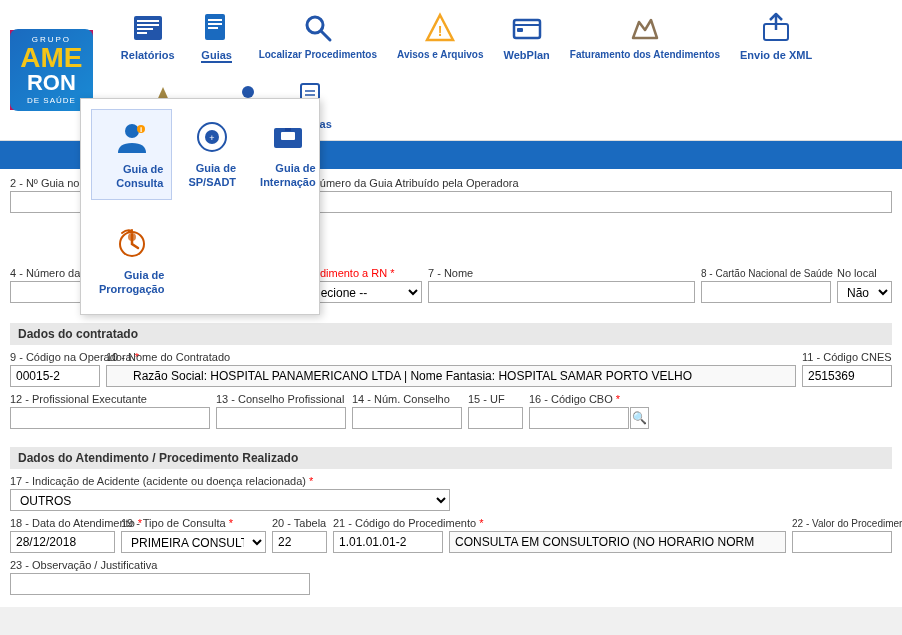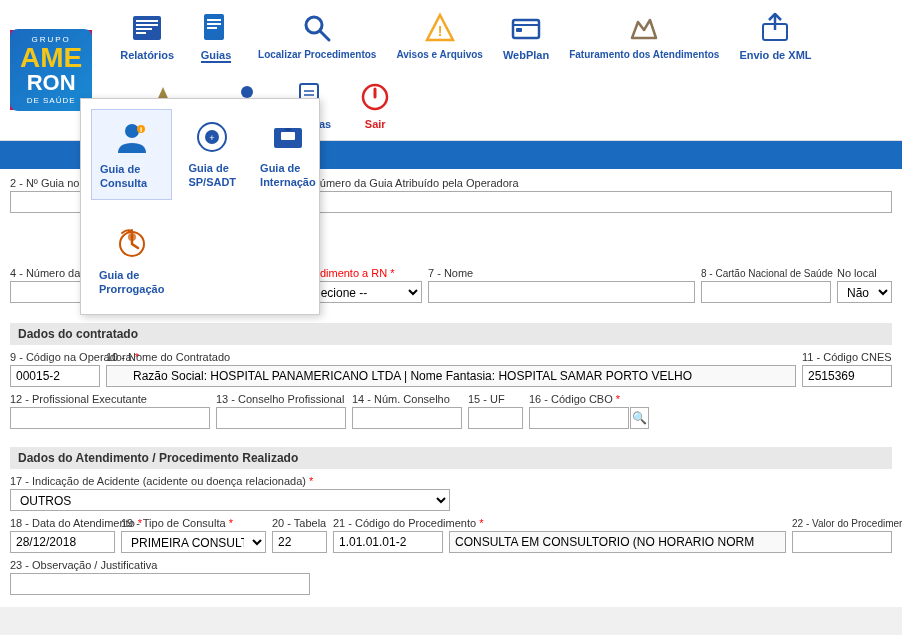--- a/index.html
+++ b/index.html
@@ -24,21 +24,21 @@
     
     .blue-bar { background: #1a6abf; height: 28px; display: flex; align-items: center; padding: 0 10px; }
 
     
     .main { background: white; padding: 0; position: relative; }
 
     
     .dropdown-menu { position: absolute; top: 98px; left: 80px; background: white; border: 1px solid #ccc; box-shadow: 2px 2px 8px rgba(0,0,0,0.2); z-index: 100; padding: 10px; display: grid; grid-template-columns: 1fr 1fr 1fr; gap: 8px; width: 240px; }
     .menu-item { display: flex; flex-direction: column; align-items: center; padding: 8px; cursor: pointer; text-align: center; }
     .menu-item .menu-icon { width: 40px; height: 40px; margin-bottom: 4px; display: flex; align-items: center; justify-content: center; }
-    .menu-item .menu-label { color: #2255aa; font-size: 11px; font-weight: bold; text-align: left; line-height: 1.3; }
+    .menu-item .menu-label { color: #2255aa; font-size: 11px; font-weight: bold; text-align: right; line-height: 1.3; }
 
     
     .form-section { padding: 6px 10px; }
     .section-title { background: #e8e8e8; padding: 4px 8px; font-weight: bold; font-size: 12px; color: #333; margin: 0 -0px 6px 0; }
     .form-row { display: flex; gap: 6px; margin-bottom: 6px; align-items: flex-end; }
     .form-field { display: flex; flex-direction: column; }
     .form-label { font-size: 11px; color: #333; margin-bottom: 2px; white-space: nowrap; }
     .form-input { border: 1px solid #aaa; padding: 3px 5px; font-size: 12px; height: 22px; background: white; }
     .form-select { border: 1px solid #aaa; padding: 3px 5px; font-size: 12px; height: 22px; background: white; }
 
@@ -171,29 +171,20 @@
         <svg width="32" height="32" viewBox="0 0 32 32">
           <rect x="5" y="3" width="18" height="24" rx="2" fill="none" stroke="#2255aa" stroke-width="2"></rect>
           <line x1="9" y1="10" x2="19" y2="10" stroke="#2255aa" stroke-width="1.5"></line>
           <line x1="9" y1="14" x2="19" y2="14" stroke="#2255aa" stroke-width="1.5"></line>
           <line x1="9" y1="18" x2="15" y2="18" stroke="#2255aa" stroke-width="1.5"></line>
         </svg>
       </div>
       <span class="nav-label">Faturas</span>
     </div>
 
-    <div class="nav-item">
-      <div class="nav-icon">
-        <svg width="32" height="32" viewBox="0 0 32 32">
-          <circle cx="16" cy="16" r="12" fill="none" stroke="#dd2222" stroke-width="2.5"></circle>
-          <line x1="16" y1="8" x2="16" y2="16" stroke="#dd2222" stroke-width="3" stroke-linecap="round"></line>
-        </svg>
-      </div>
-      <span class="nav-label" style="color:#dd2222;">Sair</span>
-    </div>
 
   </div>
 </div>
 
 <div class="dropdown-menu">
 
   <div class="menu-item" style="border: 1px solid #bbccee; background: #eef4ff;">
     <div class="menu-icon">
       <svg width="38" height="38" viewBox="0 0 38 38">
         <circle cx="19" cy="12" r="7" fill="#1a6abf"></circle>

